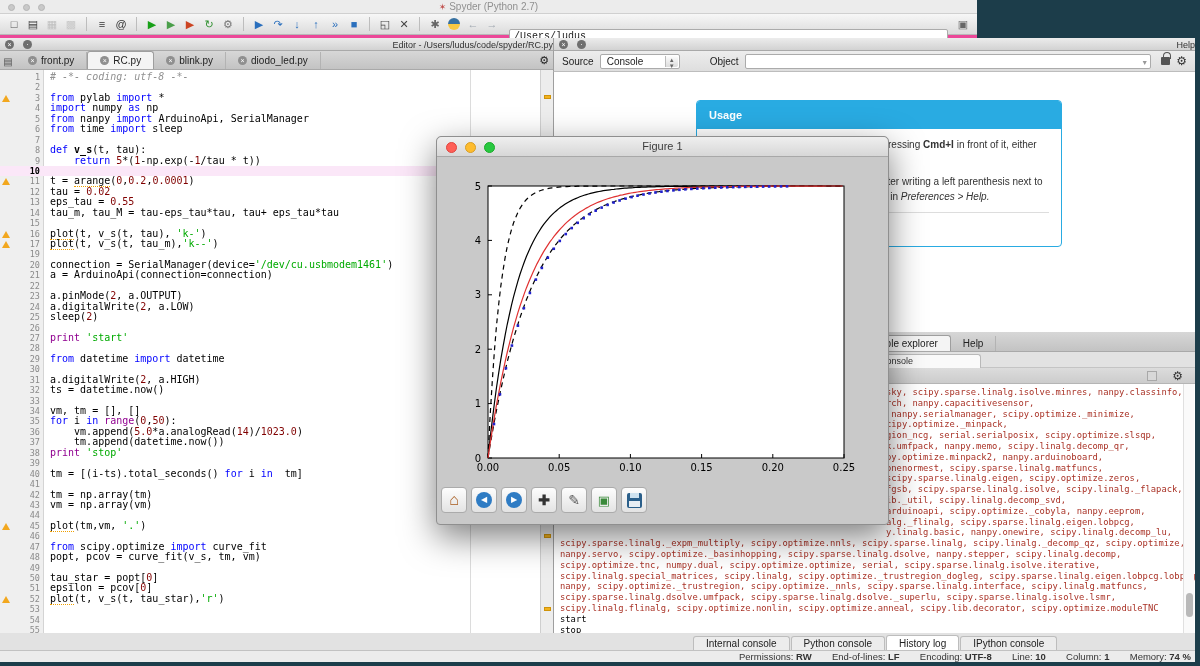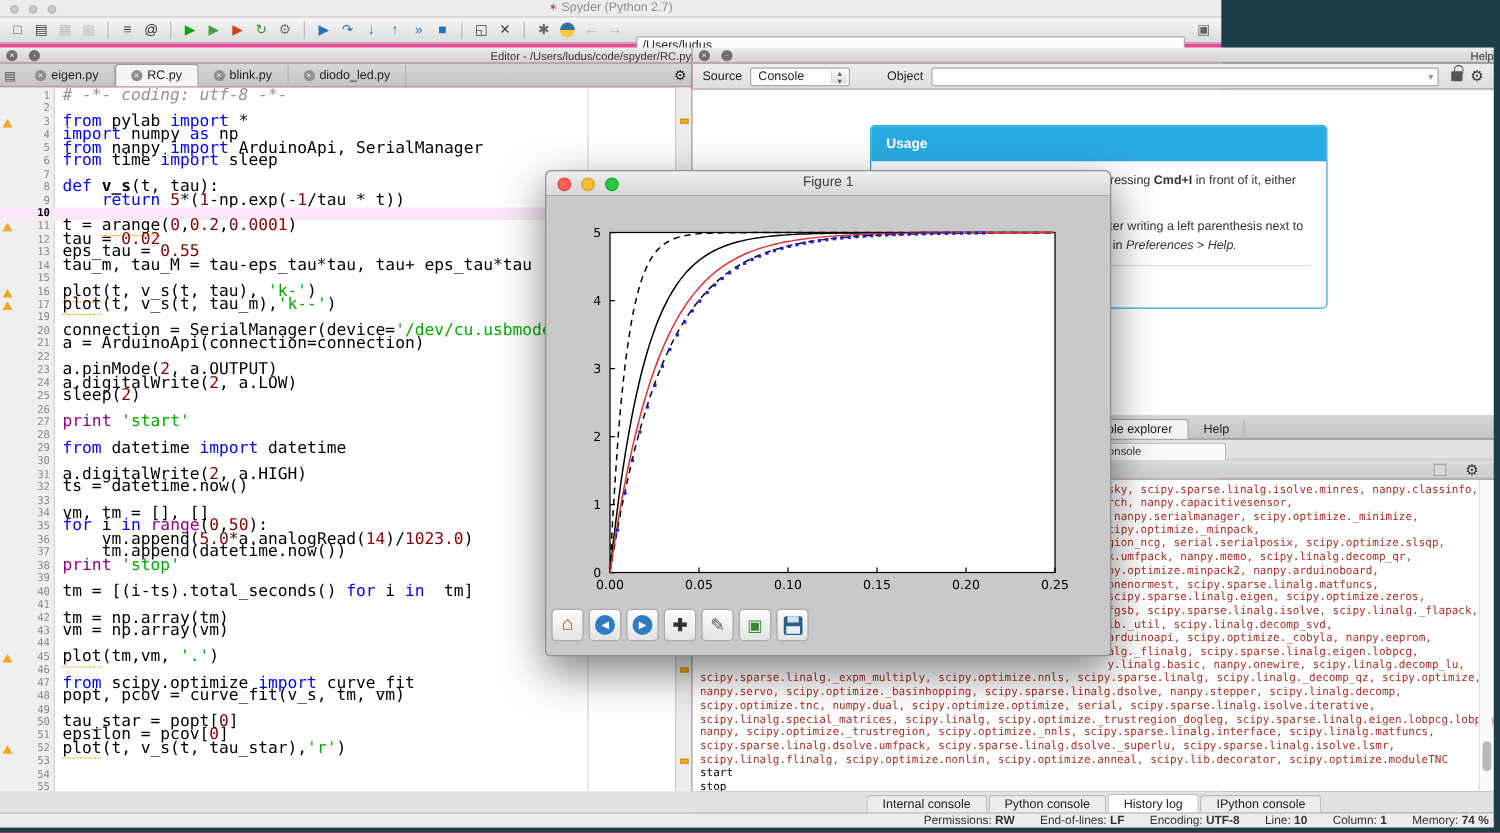--- a/index.html
+++ b/index.html
@@ -12,21 +12,21 @@
   .tl-dots { position:absolute; left:8px; top:4px; display:flex; gap:8px; }
   .tl-dot { width:7px; height:7px; border-radius:50%; background:#c9c9c9; border:1px solid #b5b5b5; }
   .win-title { position:absolute; left:0; right:0; top:1px; text-align:center; font-size:10px; color:#909090; }
   .spider-glyph { color:#c0504d; font-size:9px; }
 
   
   .toolbar { position:absolute; left:0; top:14px; width:100%; height:21px; background:linear-gradient(#f7f7f7,#dcdcdc); border-bottom:1px solid #b8b8b8; display:flex; align-items:center; padding:0 6px; gap:3px; }
   .tb-icon { width:16px; height:16px; display:flex; align-items:center; justify-content:center; font-size:11px; line-height:1; }
   .tb-sep { width:1px; height:14px; background:#bdbdbd; margin:0 4px; }
   .py-logo { width:12px; height:12px; border-radius:50%; background:linear-gradient(180deg,#3771a1 50%,#f7c842 50%); }
-  .path-field { flex:1; height:15px; margin-left:6px; background:#ffffff; border:1px solid #ababab; border-radius:2px; font-size:10px; color:#222; padding:0 4px; font-family:Liberation Sans, sans-serif;margin-top:25px; }
+  .path-field { flex:1; height:15px; margin-left:6px; background:#ffffff; border:1px solid #ababab; border-radius:2px; font-size:10px; color:#222; padding:0 4px; font-family:Liberation Mono, monospace;margin-top:25px; }
   .tb-right-icon { margin-left:4px; }
 
   
   .pane-title { position:absolute; background:linear-gradient(#ececec,#d2d2d2); border-bottom:1px solid #a9a9a9; font-size:9px; color:#333; }
   .pane-title .ttl { position:absolute; left:0; right:0; top:2px; text-align:right; }
   .pane-btns { position:absolute; left:5px; top:2px; display:flex; gap:9px; }
   .pane-btn { width:9px; height:9px; border-radius:50%; background:#6f6f6f; color:#fff; font-size:7px; line-height:9px; text-align:center; }
 
   .tabbar { position:absolute; background:linear-gradient(#d7d7d7,#c3c3c3); border-bottom:1px solid #a9a9a9; display:flex; align-items:flex-end; }
   .tab { height:17px; display:flex; align-items:center; gap:4px; padding:0 12px; font-size:10px; color:#222; border-right:1px solid #b3b3b3; }
@@ -42,21 +42,21 @@
   .gutter-bg { position:absolute; left:0; top:0; width:44px; height:100%; background:#efefef; border-right:1px solid #d4d4d4; }
   .col-guide { position:absolute; left:470px; top:0; width:1px; height:100%; background:#dcdcdc; }
   .flag-strip { position:absolute; left:540px; top:0; width:13px; height:100%; background:#ededed; border-left:1px solid #cfcfcf; }
   .flag-mark { position:absolute; left:3px; width:7px; height:4px; background:#f2b21e; border:1px solid #cf930a; }
   .code-rows { position:absolute; left:0; top:2px; width:540px; }
   .code-row { position:relative; height:10.45px; white-space:pre; }
   .code-row.cur { background:#fbe7f8; }
   .ln { position:absolute; left:0; top:0; width:40px; text-align:right; font-family:"DejaVu Sans Mono",monospace; font-size:8.5px; color:#8a8a8a; line-height:10.45px; }
   .cur .ln { color:#000; font-weight:bold; }
   .warn-tri { position:absolute; left:2px; top:2px; width:0; height:0; border-left:4px solid transparent; border-right:4px solid transparent; border-bottom:7px solid #f2a71e; }
-  .code-text { position:absolute; left:50px; top:0; font-family:"DejaVu Sans Mono",monospace; font-size:13px; line-height:10.45px; color:#000; }
+  .code-text { position:absolute; left:50px; top:0; font-family:"DejaVu Sans Mono",monospace; font-size:10px; line-height:10.45px; color:#000; }
   .tk-com { color:#919191; font-style:italic; }
   .tk-kw { color:#0000ff; }
   .tk-mag { color:#900090; }
   .tk-bi { color:#900090; }
   .tk-str { color:#00aa00; }
   .tk-num { color:#800000; }
   .tk-fn { font-weight:bold; }
   .tk-warnu { border-bottom:1px dotted #f0a000; }
   .editor-hscroll { position:absolute; left:0; top:642px; width:553px; height:8px; background:#f0f0f0; border-top:1px solid #c9c9c9; }
 
@@ -180,21 +180,21 @@
       <div class="pane-btn">×</div>
       <div class="pane-btn">·</div>
     </div>
     <div class="ttl">Editor - /Users/ludus/code/spyder/RC.py</div>
   </div>
   <div class="tabbar editor-tabs">
     <span class="edtab-browse">▤</span>
     <span id="editor-tabs" style="display:flex;align-items:flex-end;">
         <span class="tab">
           <span class="tab-close">×</span>
-          <span>eigen.py</span>
+          <span>front.py</span>
         </span>
         <span class="tab active">
           <span class="tab-close">×</span>
           <span>RC.py</span>
         </span>
         <span class="tab">
           <span class="tab-close">×</span>
           <span>blink.py</span>
         </span>
         <span class="tab">

